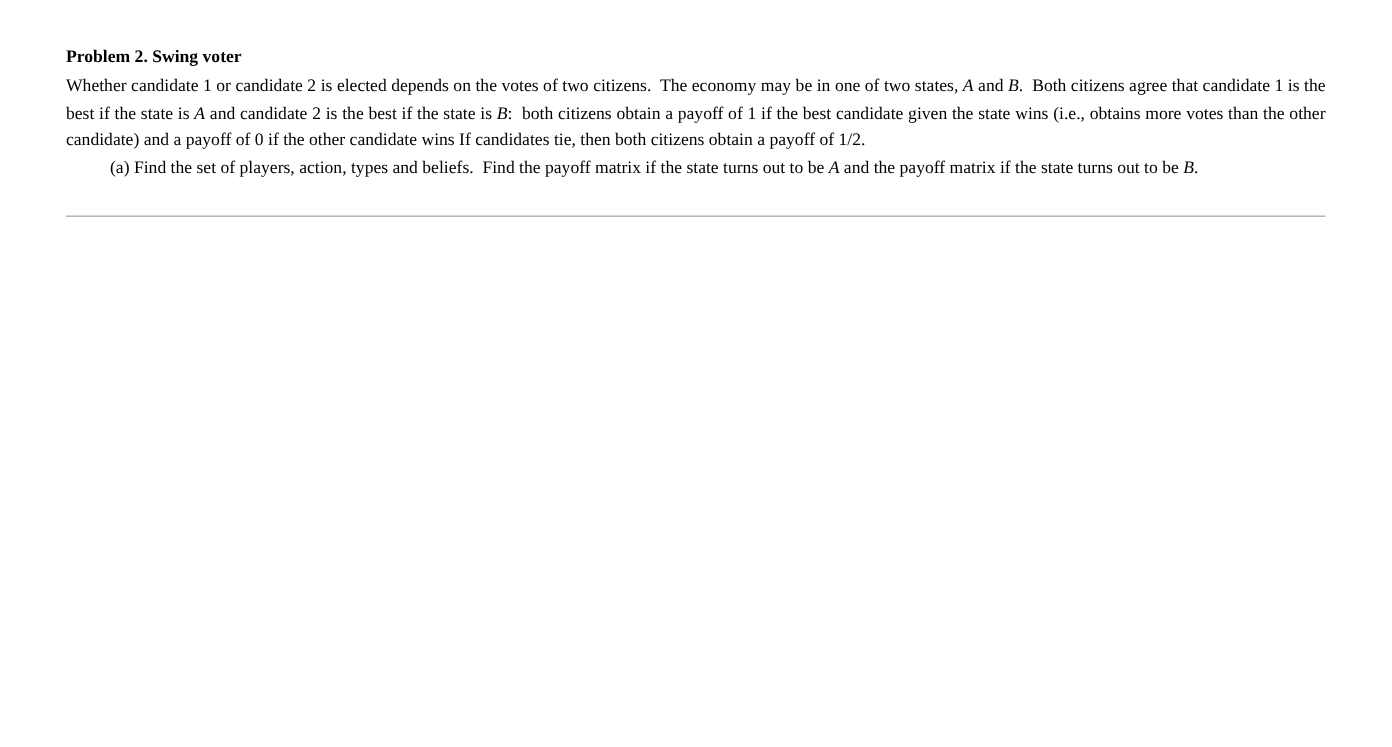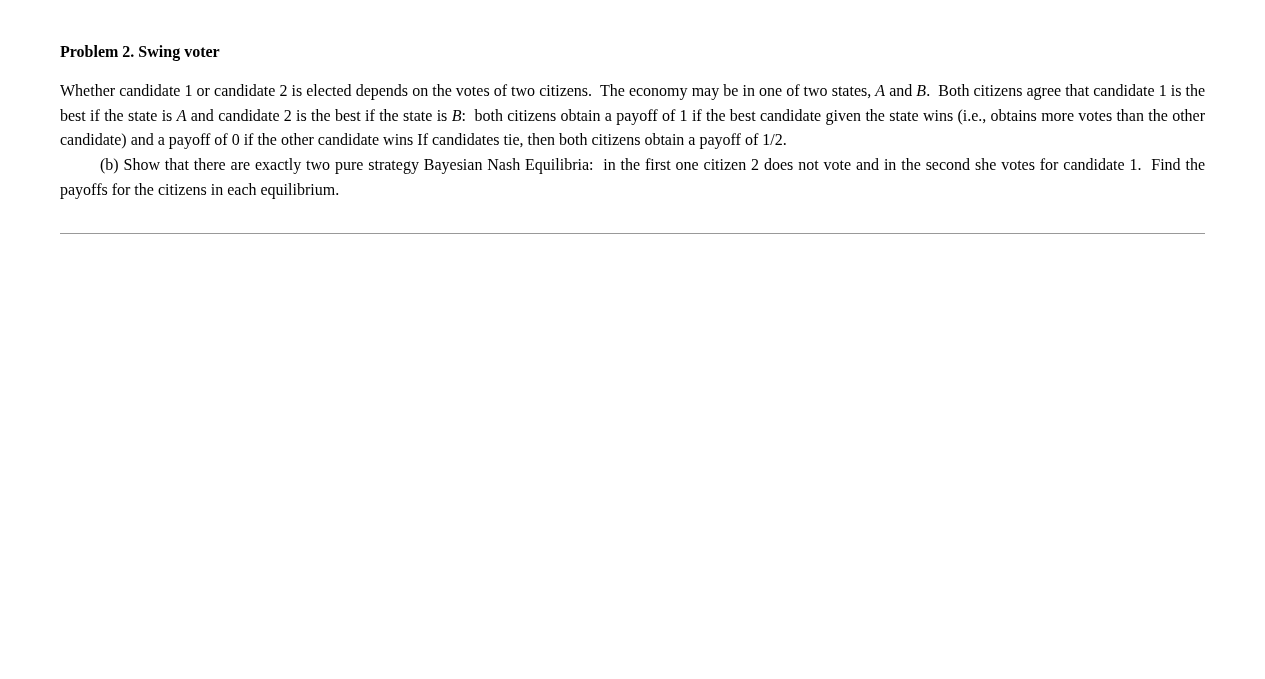--- a/index.html
+++ b/index.html
@@ -15,21 +15,21 @@
       line-height: 1.55;
       color: #000000;
       width: 1265px;
       min-height: 679px;
       padding: 40px 60px 40px 60px;
     }
 
     .problem-title {
       font-weight: bold;
       font-size: 16px;
-      margin-bottom: 14px;
+      margin-bottom: 2px;
     }
 
     .paragraph {
       text-align: justify;
     }
 
     .indented-paragraph {
       margin-bottom: 14px;
       text-align: justify;
       text-indent: 2.5em;
@@ -56,22 +56,22 @@
 
 <div>
 
   <div class="problem-title">Problem 2.  Swing voter</div>
 
   <p class="paragraph">
     Whether candidate 1 or candidate 2 is elected depends on the votes of two citizens.&nbsp; The economy may be in one of two states, <em>A</em> and <em>B</em>.&nbsp; Both citizens agree that candidate 1 is the best if the state is <em>A</em> and candidate 2 is the best if the state is <em>B</em>:&nbsp; both citizens obtain a payoff of 1 if the best candidate given the state wins (i.e., obtains more votes than the other candidate) and a payoff of 0 if the other candidate wins If candidates tie, then both citizens obtain a payoff of 1/2.
   </p>
 
 
+  <p class="sub-part">
+    (a) Find the set of players, action, types and beliefs.&nbsp; Find the payoff matrix if the state turns out to be <em>A</em> and the payoff matrix if the state turns out to be <em>B</em>.
+  </p>
 
-  <p class="sub-part">
-    (b) Show that there are exactly two pure strategy Bayesian Nash Equilibria:&nbsp; in the first one citizen 2 does not vote and in the second she votes for candidate 1.&nbsp; Find the payoffs for the citizens in each equilibrium.
-  </p>
 
 
 
 </div>
 
 <hr class="divider">
 
 </body></html>

